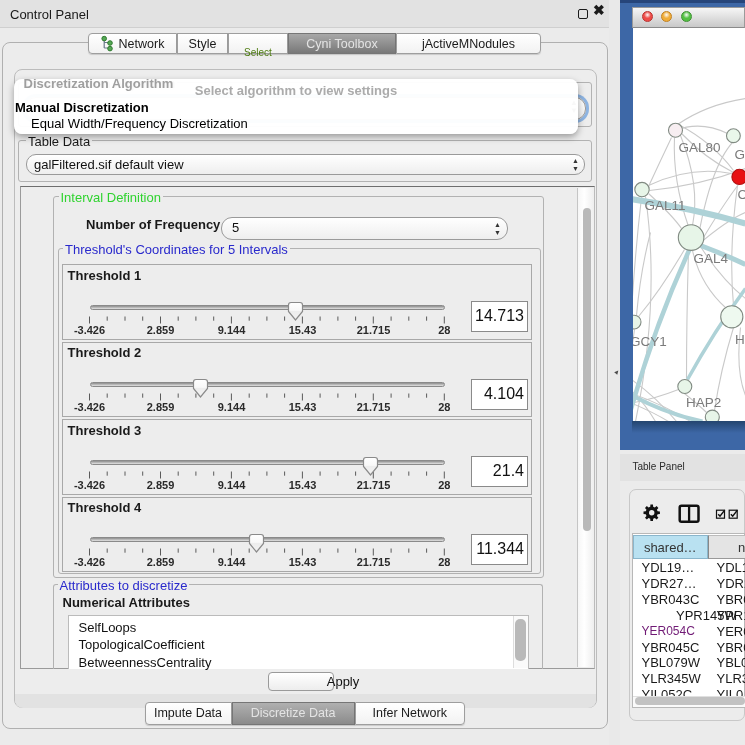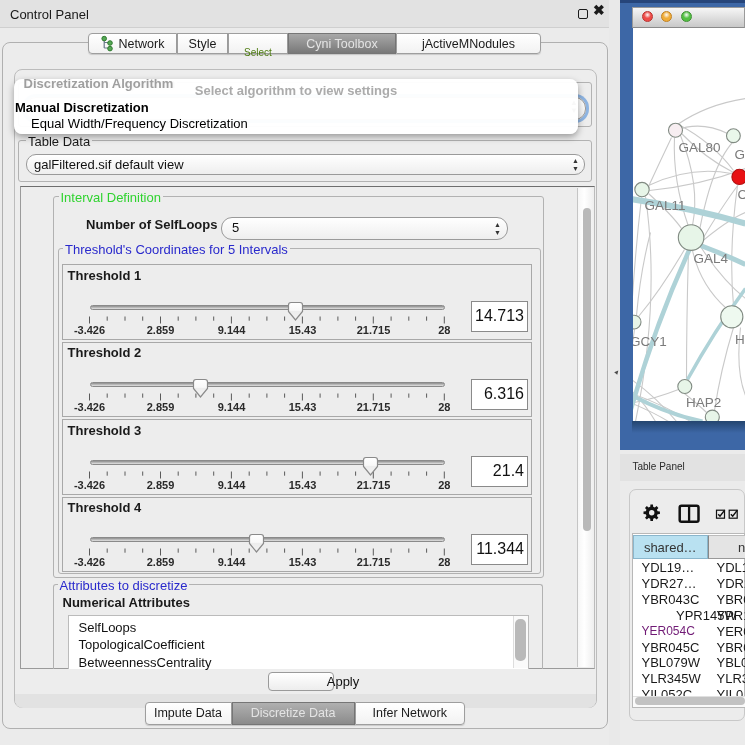--- a/index.html
+++ b/index.html
@@ -49,21 +49,21 @@
 <div class="abs " style="left:17.5px;top:139.5px;width:574.5px;height:42px;border:1px solid #b2b2b2;border-radius:3px;"></div>
 <div class="abs " style="left:26px;top:133.5px;font-size:13px;color:#1a1a1a;background:#ededed;padding:0 2px;">Table Data</div>
 <div class="abs " style="left:25.5px;top:154px;width:559.5px;height:20.5px;background:linear-gradient(#ffffff,#eeeeee);border:1px solid #9a9a9a;border-radius:10px;"></div>
 <div class="abs " style="left:34px;top:156.5px;font-size:13px;color:#111;">galFiltered.sif default view</div>
 <div class="abs" style="left:572px;top:157px;font-size:7px;color:#333;line-height:7.5px;">▲<br>▼</div>
 <div class="abs " style="left:19.5px;top:186px;width:575.5px;height:483px;background:#ededed;border-top:1.5px solid #6e6e6e;border-left:1px solid #9a9a9a;border-right:1px solid #bbb;border-bottom:1px solid #9a9a9a;"></div>
 <div class="abs " style="left:576.5px;top:188px;width:17.5px;height:479px;background:linear-gradient(90deg,#f6f6f6,#ffffff 40%,#eeeeee);border-left:1px solid #c5c5c5;"></div>
 <div class="abs " style="left:582.5px;top:207.5px;width:8.5px;height:323px;background:#b9b9b9;border-radius:4.5px;"></div>
 <div class="abs " style="left:53px;top:196px;width:491px;height:382px;border:1px solid #b2b2b2;border-radius:3px;"></div>
 <div class="abs " style="left:58.5px;top:189.5px;font-size:13px;color:#2fd32f;background:#ededed;padding:0 2px;">Interval Definition</div>
-<div class="abs " style="left:86px;top:217px;font-size:13px;font-weight:bold;color:#1a1a1a;">Number of SelfLoops</div>
+<div class="abs " style="left:86px;top:217px;font-size:13px;font-weight:bold;color:#1a1a1a;">Number of Frequency</div>
 <div class="abs " style="left:220.5px;top:216.5px;width:287.5px;height:23.5px;background:linear-gradient(#ffffff,#eeeeee);border:1px solid #9a9a9a;border-radius:11px;"></div>
 <div class="abs " style="left:232px;top:220px;font-size:13px;color:#111;">5</div>
 <div class="abs" style="left:494px;top:221px;font-size:7px;color:#333;line-height:7.5px;">▲<br>▼</div>
 <div class="abs " style="left:58px;top:248px;width:483px;height:326px;border:1px solid #b2b2b2;border-radius:3px;"></div>
 <div class="abs " style="left:63px;top:242px;font-size:13px;color:#2929cc;background:#ededed;padding:0 2px;">Threshold's Coordinates for 5 Intervals</div>
 <div class="abs " style="left:62px;top:264px;width:469.5px;height:75.5px;border:1px solid #a8a8a8;background:#ededed;"></div>
 <div class="abs " style="left:67.5px;top:267.5px;font-size:13px;font-weight:bold;color:#1a1a1a;">Threshold 1</div>
 <div class="abs " style="left:90px;top:304.5px;width:355px;height:5px;background:linear-gradient(#8d8d8d,#e3e3e3);border:1px solid #8a8a8a;border-radius:3px;"></div>
 <svg class="abs" style="left:84px;top:315.5px;" width="368" height="9">
     <line x1="5.5" y1="0.5" x2="5.5" y2="7.5" stroke="#5a5a5a" stroke-width="1"></line>
@@ -128,21 +128,21 @@
 <div class="abs" style="left:59.5px;top:401.0px;width:60px;text-align:center;font-size:11px;font-weight:bold;color:#2a2a2a;">-3.426</div>
 <div class="abs" style="left:130.5px;top:401.0px;width:60px;text-align:center;font-size:11px;font-weight:bold;color:#2a2a2a;">2.859</div>
 <div class="abs" style="left:201.5px;top:401.0px;width:60px;text-align:center;font-size:11px;font-weight:bold;color:#2a2a2a;">9.144</div>
 <div class="abs" style="left:272.5px;top:401.0px;width:60px;text-align:center;font-size:11px;font-weight:bold;color:#2a2a2a;">15.43</div>
 <div class="abs" style="left:343.5px;top:401.0px;width:60px;text-align:center;font-size:11px;font-weight:bold;color:#2a2a2a;">21.715</div>
 <div class="abs" style="left:414.3px;top:401.0px;width:60px;text-align:center;font-size:11px;font-weight:bold;color:#2a2a2a;">28</div>
 <div class="abs" style="left:191.5px;top:378.0px;"><svg width="17" height="20" viewBox="0 0 17 20">
       <path d="M1.5 4 Q1.5 1.5 4 1.5 L13 1.5 Q15.5 1.5 15.5 4 L15.5 10.5 L8.5 19 L1.5 10.5 Z" fill="url(#tg)" stroke="#8a8a8a" stroke-width="1.2"></path>
     </svg></div>
 <div class="abs " style="left:471px;top:378.5px;width:57px;height:31px;background:#fff;border:1.5px solid #8a8a8a;"></div>
-<div class="abs" style="left:471px;top:378.5px;width:53px;height:31px;line-height:30px;text-align:right;font-size:16px;color:#111;">6.316</div>
+<div class="abs" style="left:471px;top:378.5px;width:53px;height:31px;line-height:30px;text-align:right;font-size:16px;color:#111;">4.104</div>
 <div class="abs " style="left:62px;top:419px;width:469.5px;height:75.5px;border:1px solid #a8a8a8;background:#ededed;"></div>
 <div class="abs " style="left:67.5px;top:422.5px;font-size:13px;font-weight:bold;color:#1a1a1a;">Threshold 3</div>
 <div class="abs " style="left:90px;top:459.5px;width:355px;height:5px;background:linear-gradient(#8d8d8d,#e3e3e3);border:1px solid #8a8a8a;border-radius:3px;"></div>
 <svg class="abs" style="left:84px;top:470.5px;" width="368" height="9">
     <line x1="5.5" y1="0.5" x2="5.5" y2="7.5" stroke="#5a5a5a" stroke-width="1"></line>
     <line x1="23.2" y1="0.5" x2="23.2" y2="4.7" stroke="#5a5a5a" stroke-width="1"></line>
     <line x1="41.0" y1="0.5" x2="41.0" y2="4.7" stroke="#5a5a5a" stroke-width="1"></line>
     <line x1="58.7" y1="0.5" x2="58.7" y2="4.7" stroke="#5a5a5a" stroke-width="1"></line>
     <line x1="76.5" y1="0.5" x2="76.5" y2="7.5" stroke="#5a5a5a" stroke-width="1"></line>
     <line x1="94.2" y1="0.5" x2="94.2" y2="4.7" stroke="#5a5a5a" stroke-width="1"></line>

